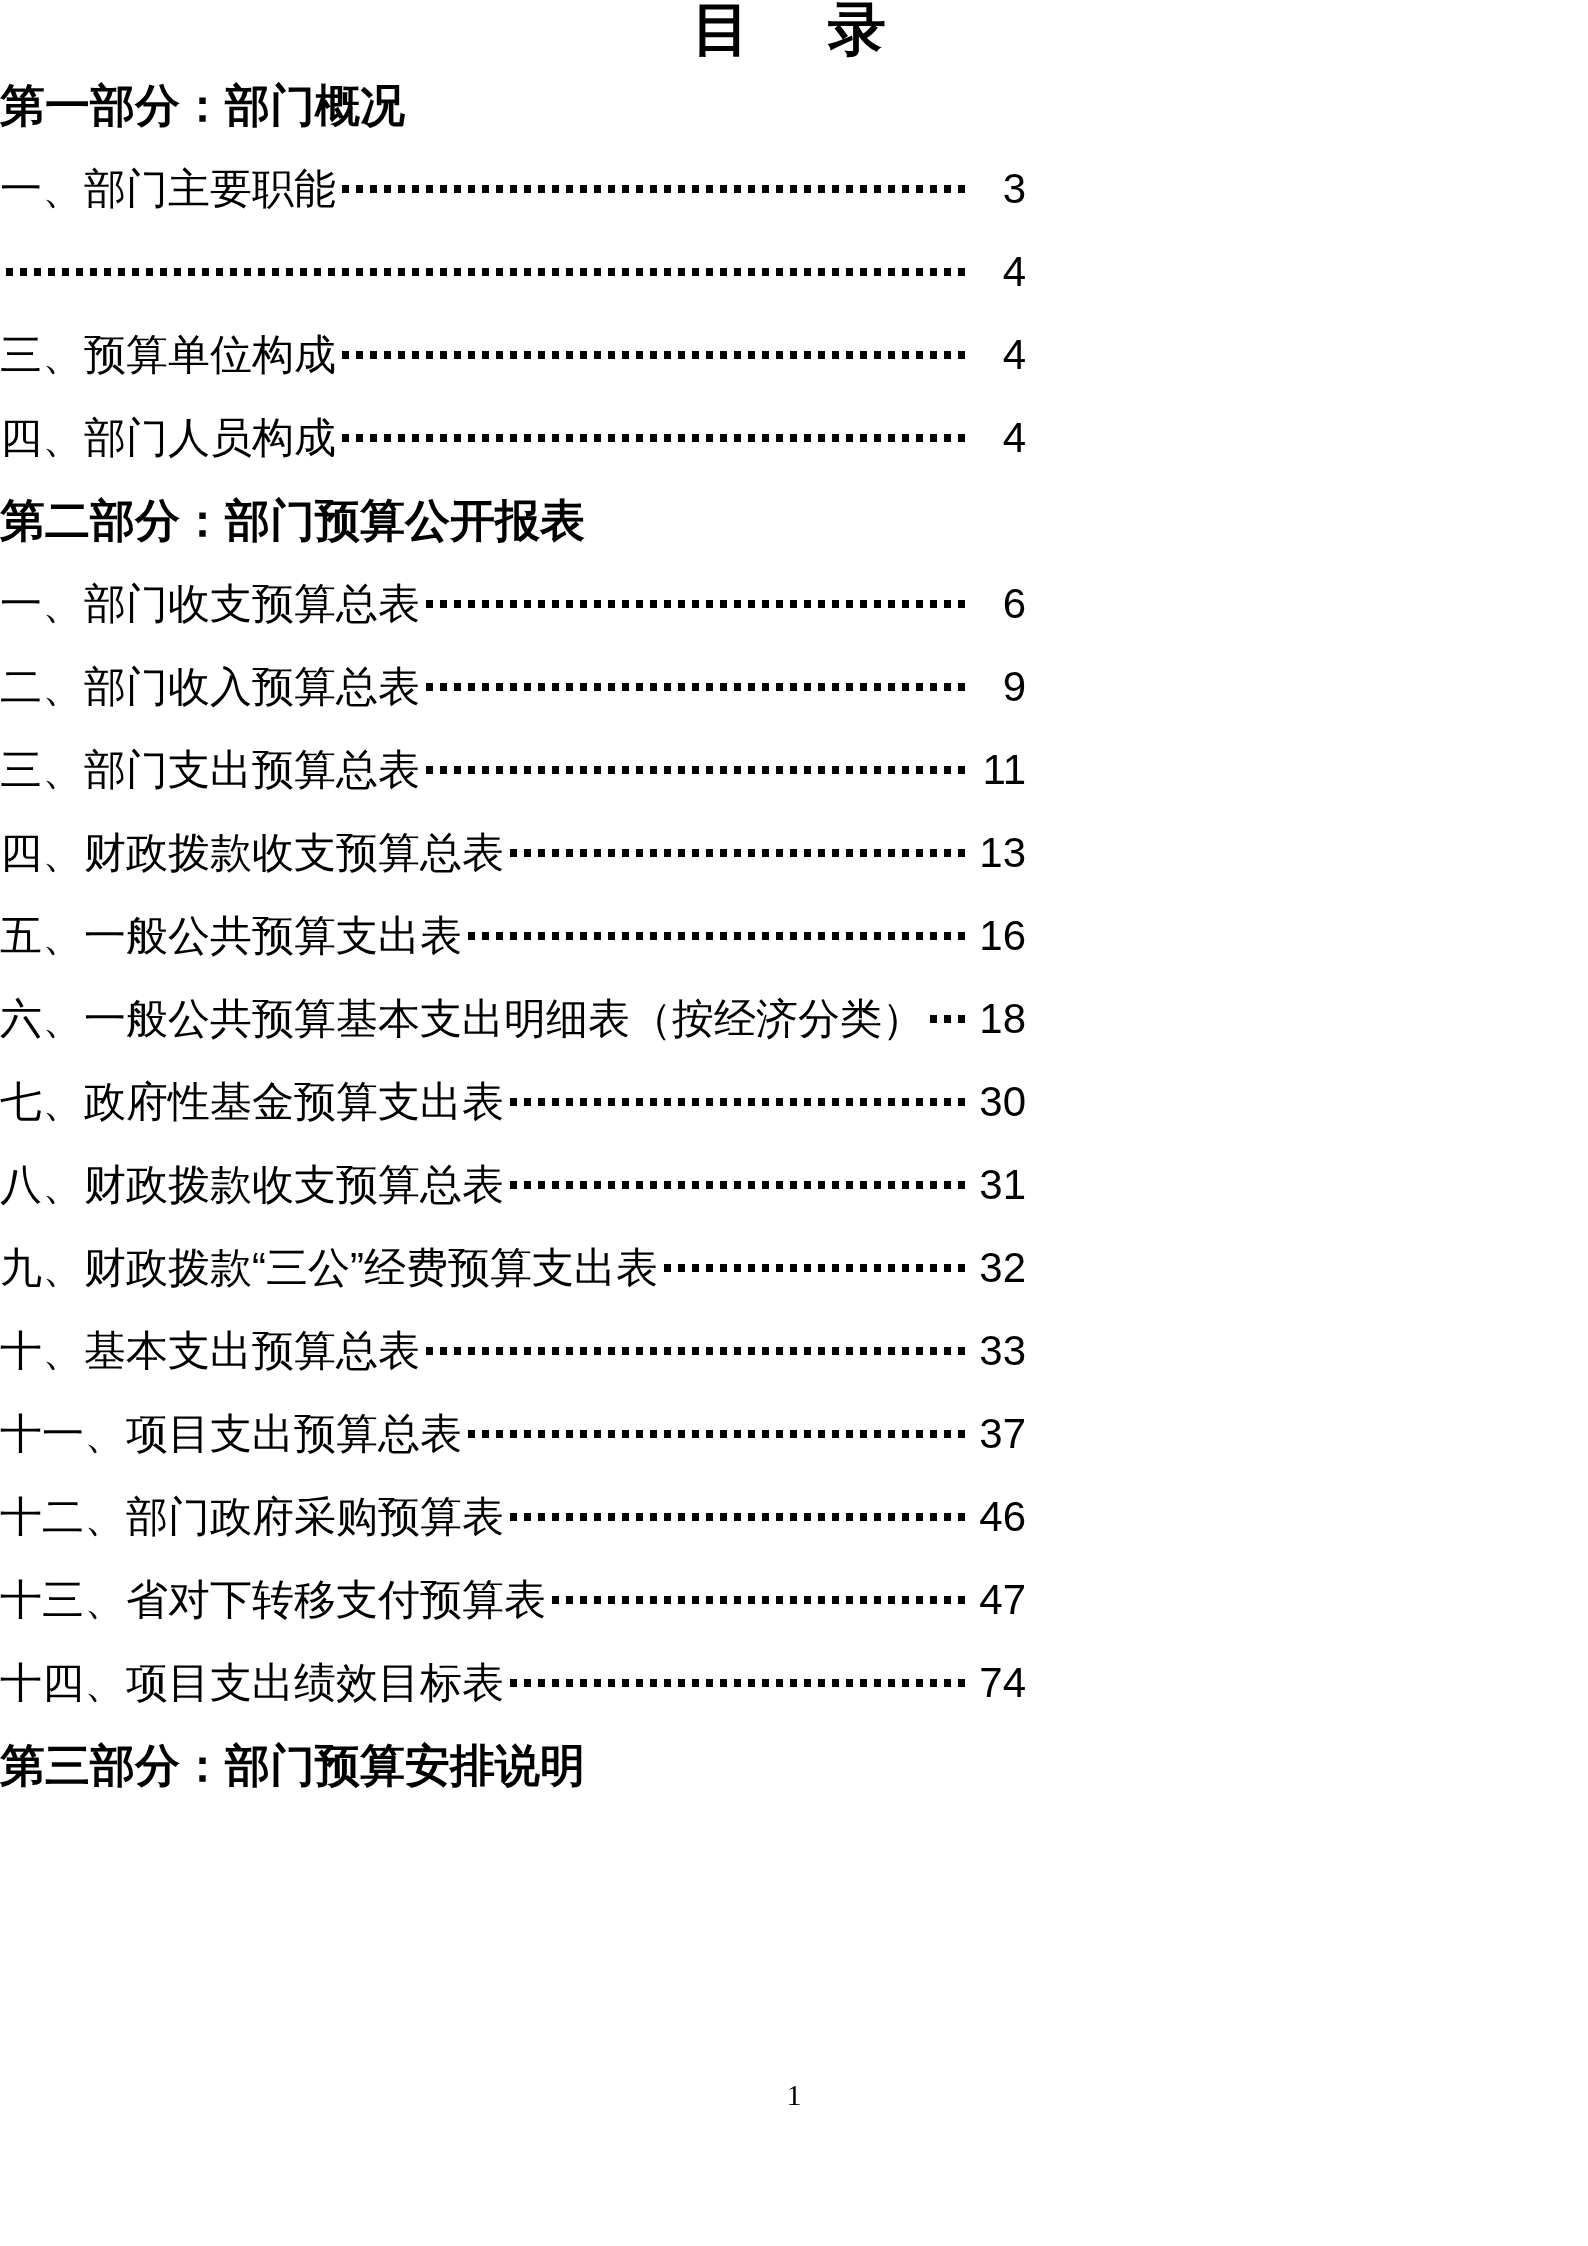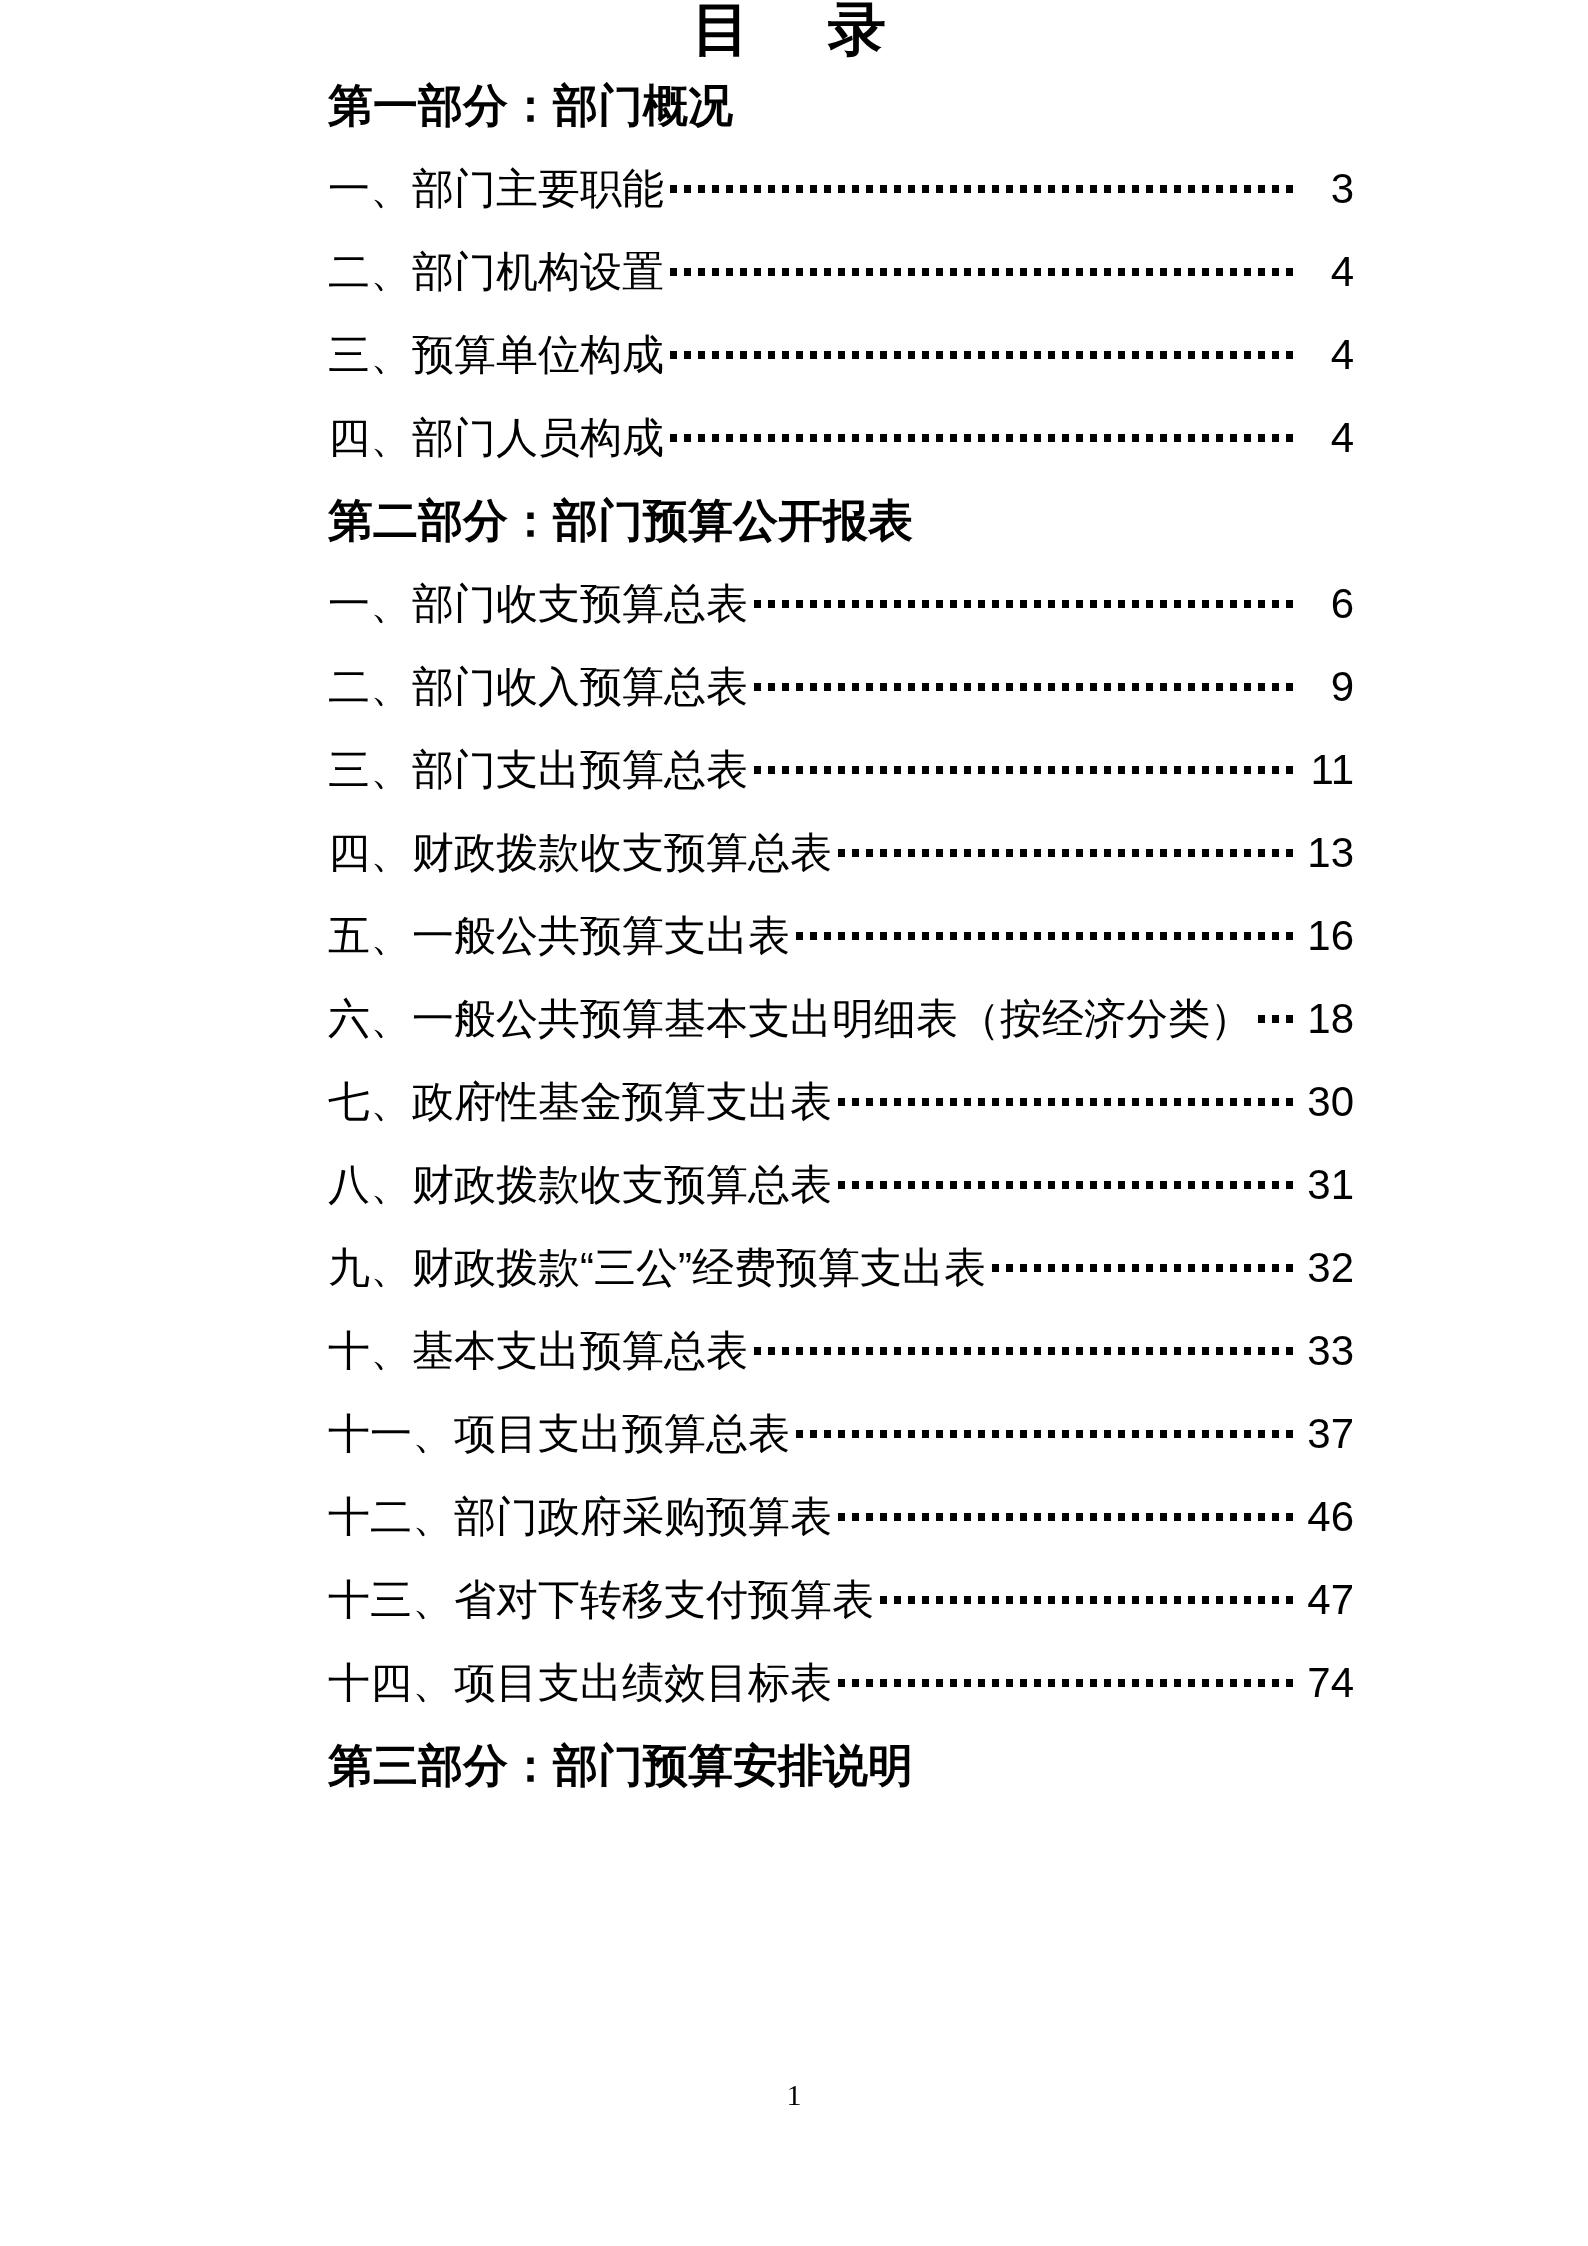--- a/index.html
+++ b/index.html
@@ -23,21 +23,20 @@
   .doc-title {
     margin: 0;
     text-align: center;
     font-size: 58px;
     line-height: 1;
     font-weight: bold;
     letter-spacing: 10px;
   }
   .toc-list {
     margin-top: 6px;
-    margin-left: 328px;
     width: 1026px;
   }
   .toc-heading {
     height: 83px;
     display: flex;
     align-items: center;
     font-size: 45px;
     font-weight: bold;
     white-space: nowrap;
   }
@@ -84,21 +83,20 @@
 <div class="page">
   <h1 class="doc-title">目　录</h1>
   <div class="toc-list">
       <div class="toc-heading">第一部分：部门概况</div>
       <div class="toc-row">
         <span class="toc-label">一、部门主要职能</span>
         <span class="toc-leader"></span>
         <span class="toc-num">3</span>
       </div>
       <div class="toc-row">
-        <span class="toc-label">二、部门机构设置</span>
         <span class="toc-leader"></span>
         <span class="toc-num">4</span>
       </div>
       <div class="toc-row">
         <span class="toc-label">三、预算单位构成</span>
         <span class="toc-leader"></span>
         <span class="toc-num">4</span>
       </div>
       <div class="toc-row">
         <span class="toc-label">四、部门人员构成</span>

